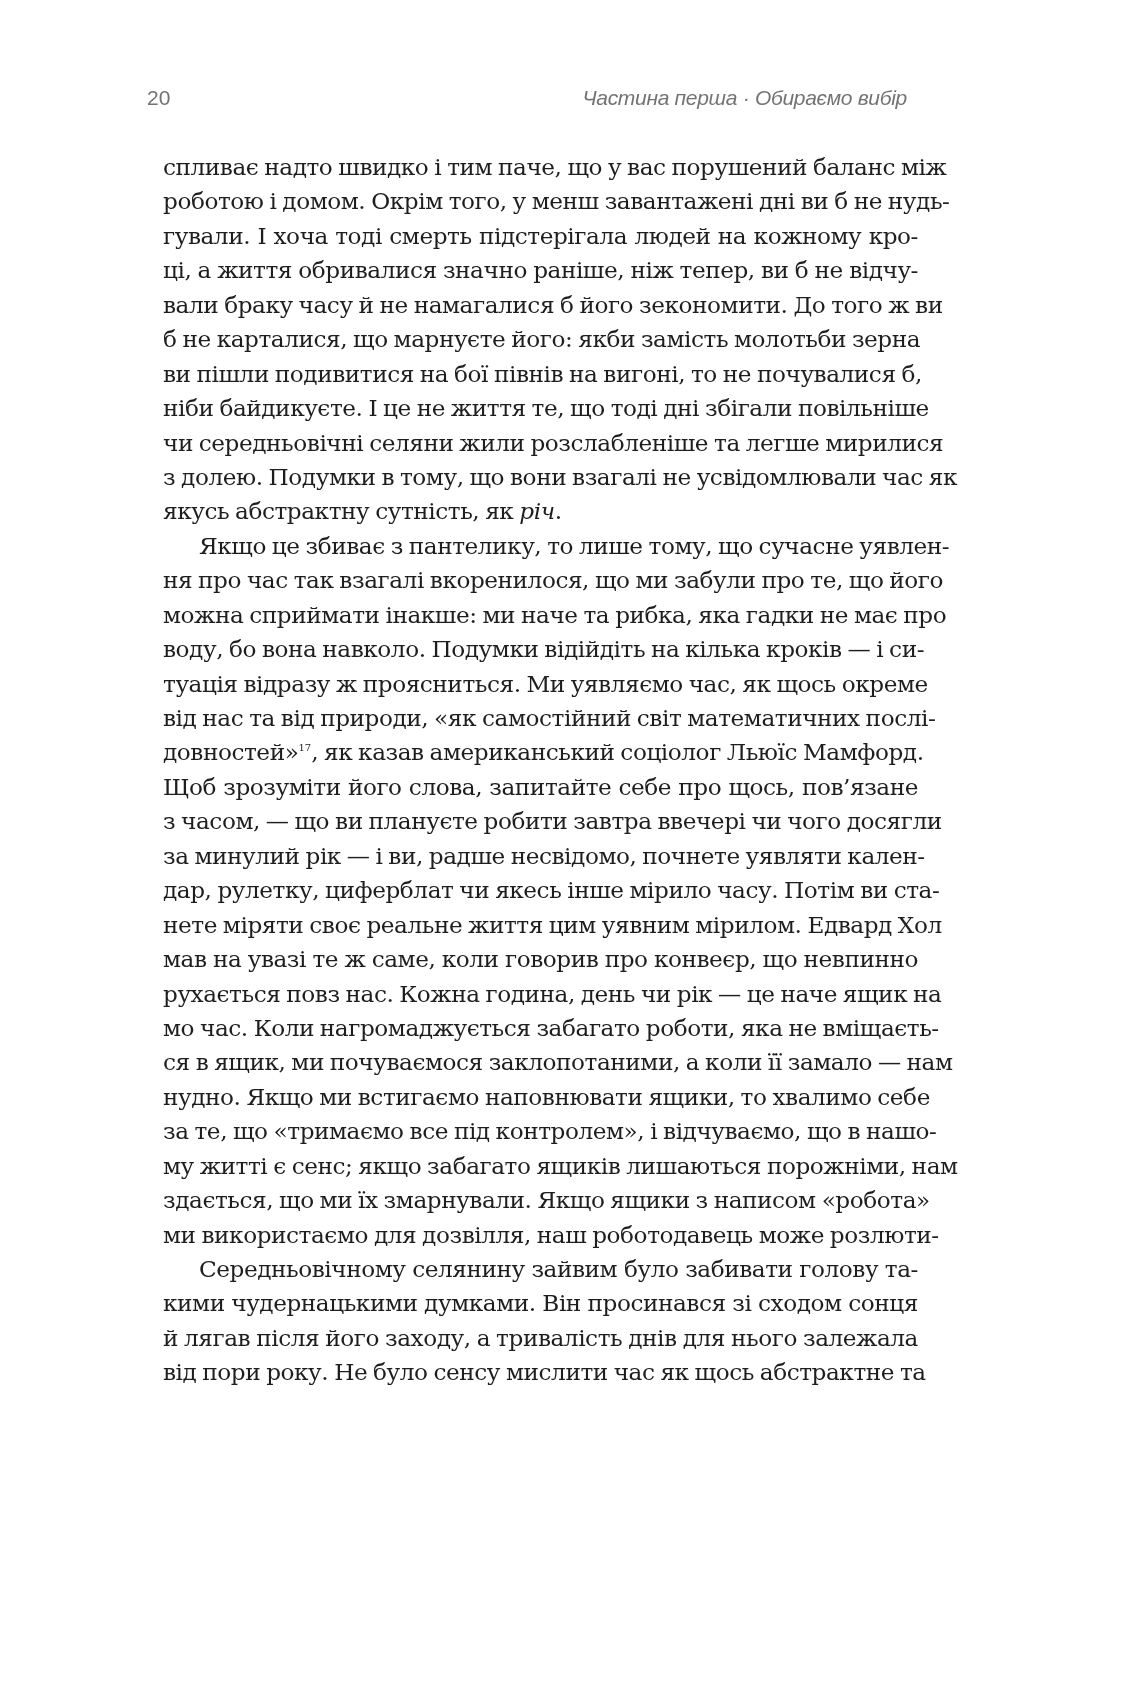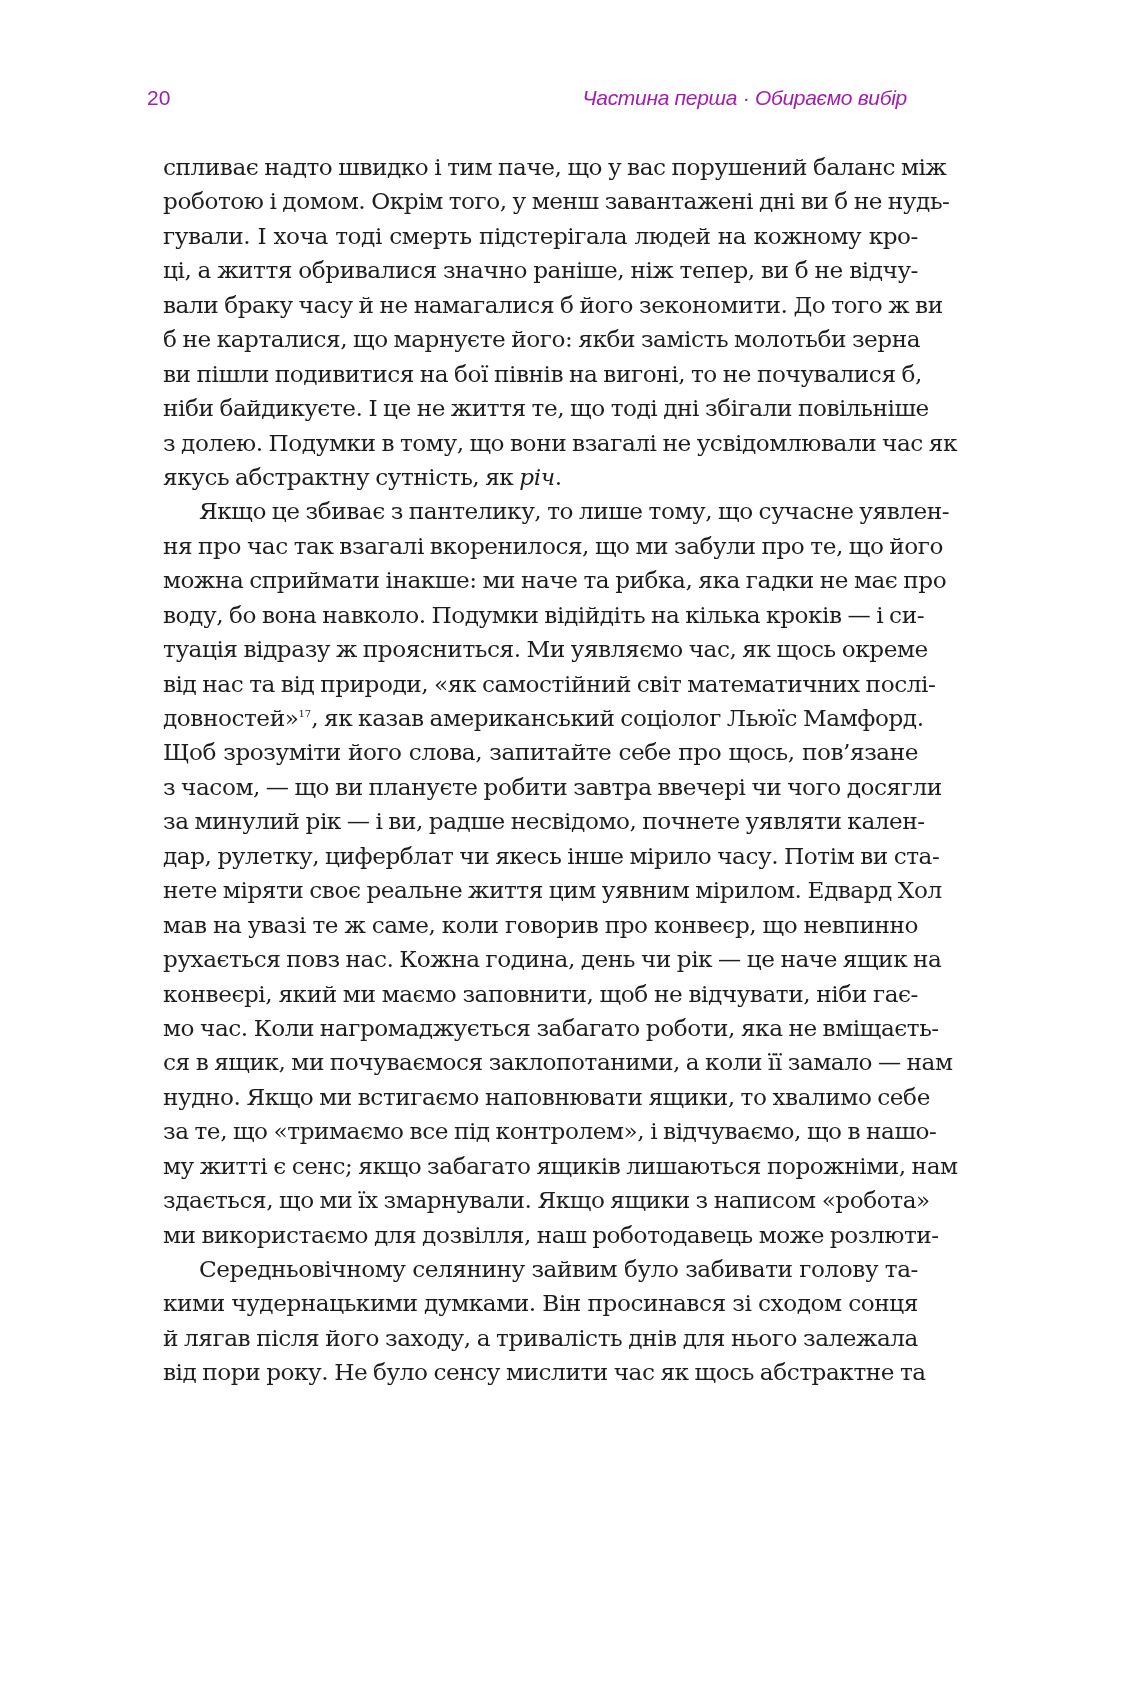--- a/index.html
+++ b/index.html
@@ -16,21 +16,21 @@
       font-family: "DejaVu Serif", "Liberation Serif", serif;
     }
     .page-header {
       position: absolute;
       left: 147px;
       top: 86px;
       width: 770px;
       height: 30px;
       font-family: "Liberation Sans", "DejaVu Sans", sans-serif;
       font-size: 21px;
-      color: #a21caf;
+      color: #737373;
     }
     .page-number {
       position: absolute;
       left: 0;
       top: 0;
     }
     .running-head {
       position: absolute;
       right: 10px;
       top: 0;
@@ -84,40 +84,40 @@
 
   <div>
     <span class="line">спливає надто швидко і тим паче, що у вас порушений баланс між</span>
     <span class="line">роботою і домом. Окрім того, у менш завантажені дні ви б не нудь-</span>
     <span class="line">гували. І хоча тоді смерть підстерігала людей на кожному кро-</span>
     <span class="line">ці, а життя обривалися значно раніше, ніж тепер, ви б не відчу-</span>
     <span class="line">вали браку часу й не намагалися б його зекономити. До того ж ви</span>
     <span class="line">б не карталися, що марнуєте його: якби замість молотьби зерна</span>
     <span class="line">ви пішли подивитися на бої півнів на вигоні, то не почувалися б,</span>
     <span class="line">ніби байдикуєте. І це не життя те, що тоді дні збігали повільніше</span>
+    <span class="line">чи середньовічні селяни жили розслабленіше та легше мирилися</span>
     <span class="line">з долею. Подумки в тому, що вони взагалі не усвідомлювали час як</span>
     <span class="line last"><span>якусь абстрактну сутність, як </span><span class="em">річ</span><span>.</span></span>
   </div>
 
   <div>
     <span class="line indent">Якщо це збиває з пантелику, то лише тому, що сучасне уявлен-</span>
     <span class="line">ня про час так взагалі вкоренилося, що ми забули про те, що його</span>
     <span class="line">можна сприймати інакше: ми наче та рибка, яка гадки не має про</span>
     <span class="line">воду, бо вона навколо. Подумки відійдіть на кілька кроків — і си-</span>
     <span class="line">туація відразу ж проясниться. Ми уявляємо час, як щось окреме</span>
     <span class="line">від нас та від природи, «як самостійний світ математичних послі-</span>
     <span class="line"><span>довностей»</span><sup class="fn">17</sup><span>, як казав американський соціолог Льюїс Мамфорд.</span></span>
     <span class="line">Щоб зрозуміти його слова, запитайте себе про щось, пов’язане</span>
     <span class="line">з часом, — що ви плануєте робити завтра ввечері чи чого досягли</span>
     <span class="line">за минулий рік — і ви, радше несвідомо, почнете уявляти кален-</span>
     <span class="line">дар, рулетку, циферблат чи якесь інше мірило часу. Потім ви ста-</span>
     <span class="line">нете міряти своє реальне життя цим уявним мірилом. Едвард Хол</span>
     <span class="line">мав на увазі те ж саме, коли говорив про конвеєр, що невпинно</span>
     <span class="line">рухається повз нас. Кожна година, день чи рік — це наче ящик на</span>
-    <span class="line">конвеєрі, який ми маємо заповнити, щоб не відчувати, ніби гає-</span>
     <span class="line">мо час. Коли нагромаджується забагато роботи, яка не вміщаєть-</span>
     <span class="line">ся в ящик, ми почуваємося заклопотаними, а коли її замало — нам</span>
     <span class="line">нудно. Якщо ми встигаємо наповнювати ящики, то хвалимо себе</span>
     <span class="line">за те, що «тримаємо все під контролем», і відчуваємо, що в нашо-</span>
     <span class="line">му житті є сенс; якщо забагато ящиків лишаються порожніми, нам</span>
     <span class="line">здається, що ми їх змарнували. Якщо ящики з написом «робота»</span>
     <span class="line">ми використаємо для дозвілля, наш роботодавець може розлюти-</span>
   </div>
 
   <div>

